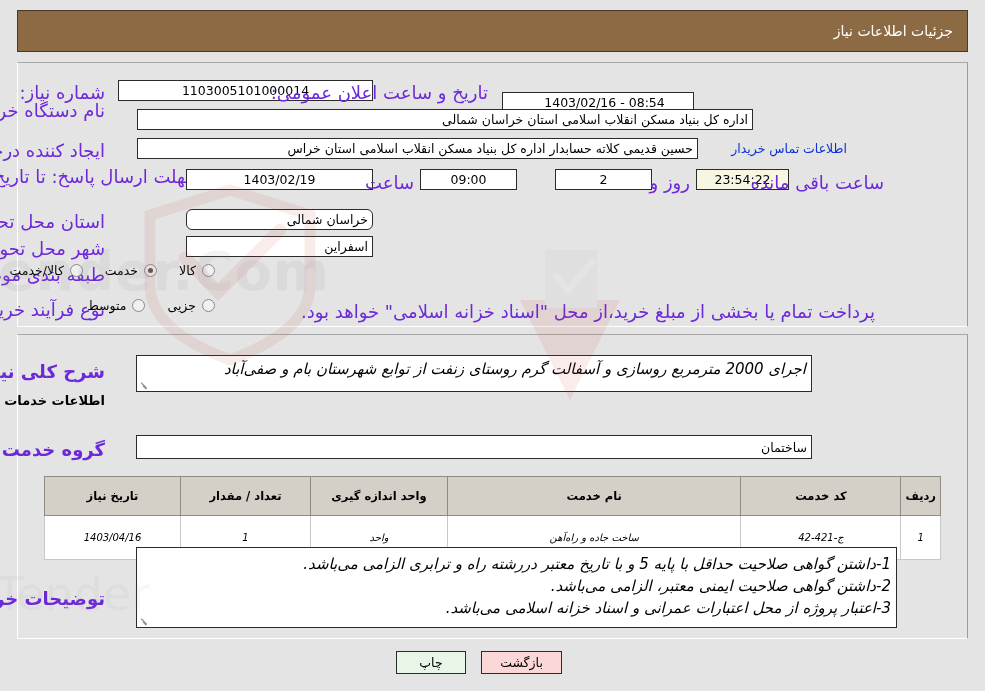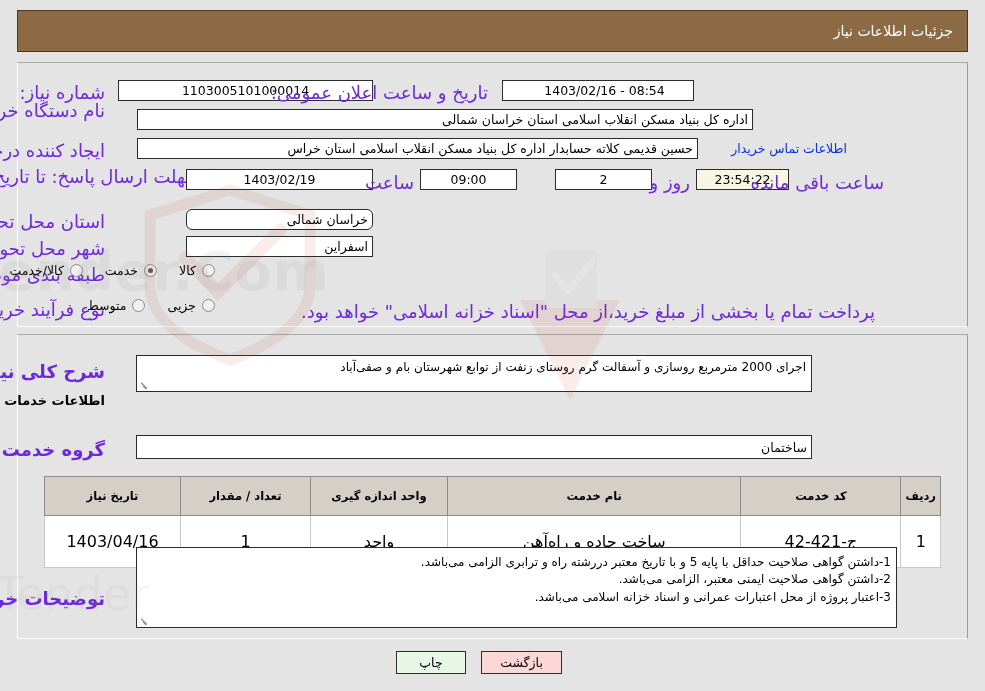--- a/index.html
+++ b/index.html
@@ -100,28 +100,29 @@
     width: 5px; height: 5px;
     border-radius: 50%;
     background: #5c5c5c;
   }
   .radio-label { font-size: 12.5px; white-space: nowrap; margin-left: 16px; }
 
   
   .ta {
     background: #ffffff;
     border: 1px solid #2b2b2b;
-    font-size: 12px;
+    font-size: 15px;
     color: #000;
     padding: 3px 5px 0 5px;
     text-align: right;
     direction: rtl;
     position: relative;
     overflow: hidden;
     line-height: 1.45;
+    font-style: italic;
   }
   .ta .grip {
     position: absolute;
     left: 2px; bottom: 1px;
     width: 10px; height: 10px;
     pointer-events: none;
   }
   .ta .grip::before, .ta .grip::after {
     content: "";
     position: absolute;
@@ -156,21 +157,22 @@
     color: #000;
     padding: 12px 4px;
   }
   table.grid td {
     background: #ffffff;
     border: 1px solid #c8c8c8;
     height: 28px;
     text-align: center;
     color: #000;
     padding: 16px 4px;
-    font-size: 16px;
+    font-size: 10px;
+    font-style: italic;
   }
 
   
   .btn {
     position: absolute;
     height: 23px;
     border: 1px solid #2b2b2b;
     font-size: 12.5px;
     font-family: "DejaVu Sans", "Liberation Sans", sans-serif;
     color: #000;
@@ -204,21 +206,21 @@
   <div class="panel" id="panel-top"></div>
 
   <div class="row" style="top:82px; right:880px;">
     <span class="lbl">شماره نیاز:</span>
   </div>
   <div class="fld center" style="position:absolute; top:80px; right:612px; width:255px;">1103005101000014</div>
 
   <div class="row" style="top:82px; right:497px;">
     <span class="lbl">تاریخ و ساعت اعلان عمومی:</span>
   </div>
-  <div class="fld center" style="position:absolute; top:80px; right:291px; width:192px;padding-left:17px;">08:54 - 1403/02/16</div>
+  <div class="fld center" style="position:absolute; top:92px; right:291px; width:192px;padding-left:17px;">08:54 - 1403/02/16</div>
 
   <div class="row" style="top:100px; right:880px;align-items:center;">
     <span class="lbl">نام دستگاه خریدار:</span>
   </div>
   <div class="fld" style="position:absolute; top:109px; right:232px; width:616px;padding-left:8px;">اداره کل بنیاد مسکن انقلاب اسلامی استان خراسان شمالی</div>
 
   <div class="row" style="top:140px; right:880px;">
     <span class="lbl">ایجاد کننده درخواست:</span>
   </div>
   <div class="fld" style="position:absolute; top:138px; right:287px; width:561px;">حسین قدیمی کلاته حسابدار اداره کل بنیاد مسکن انقلاب اسلامی استان خراس</div>

